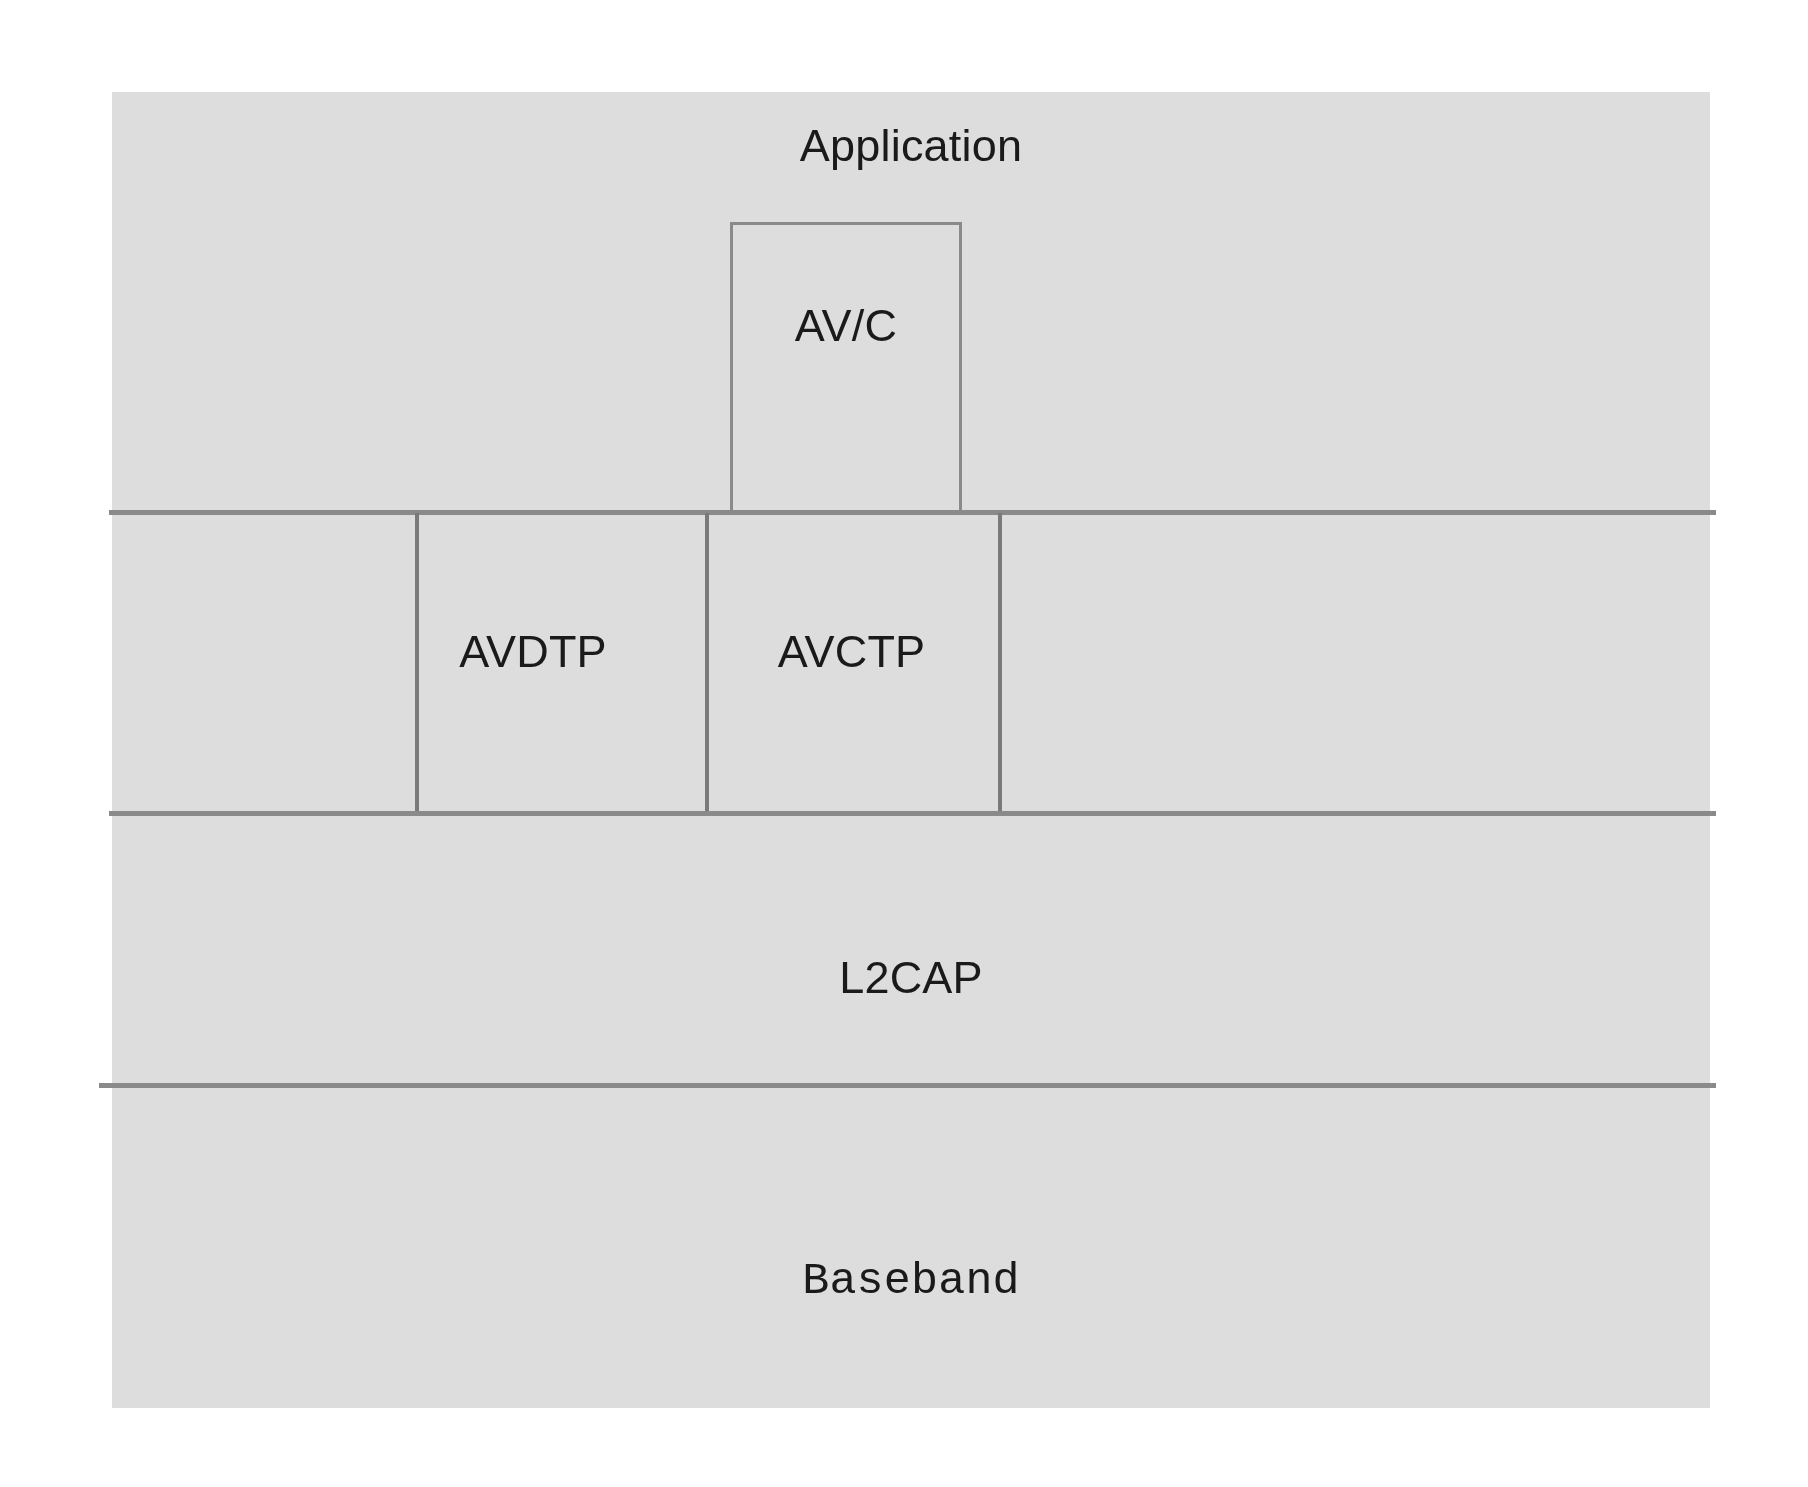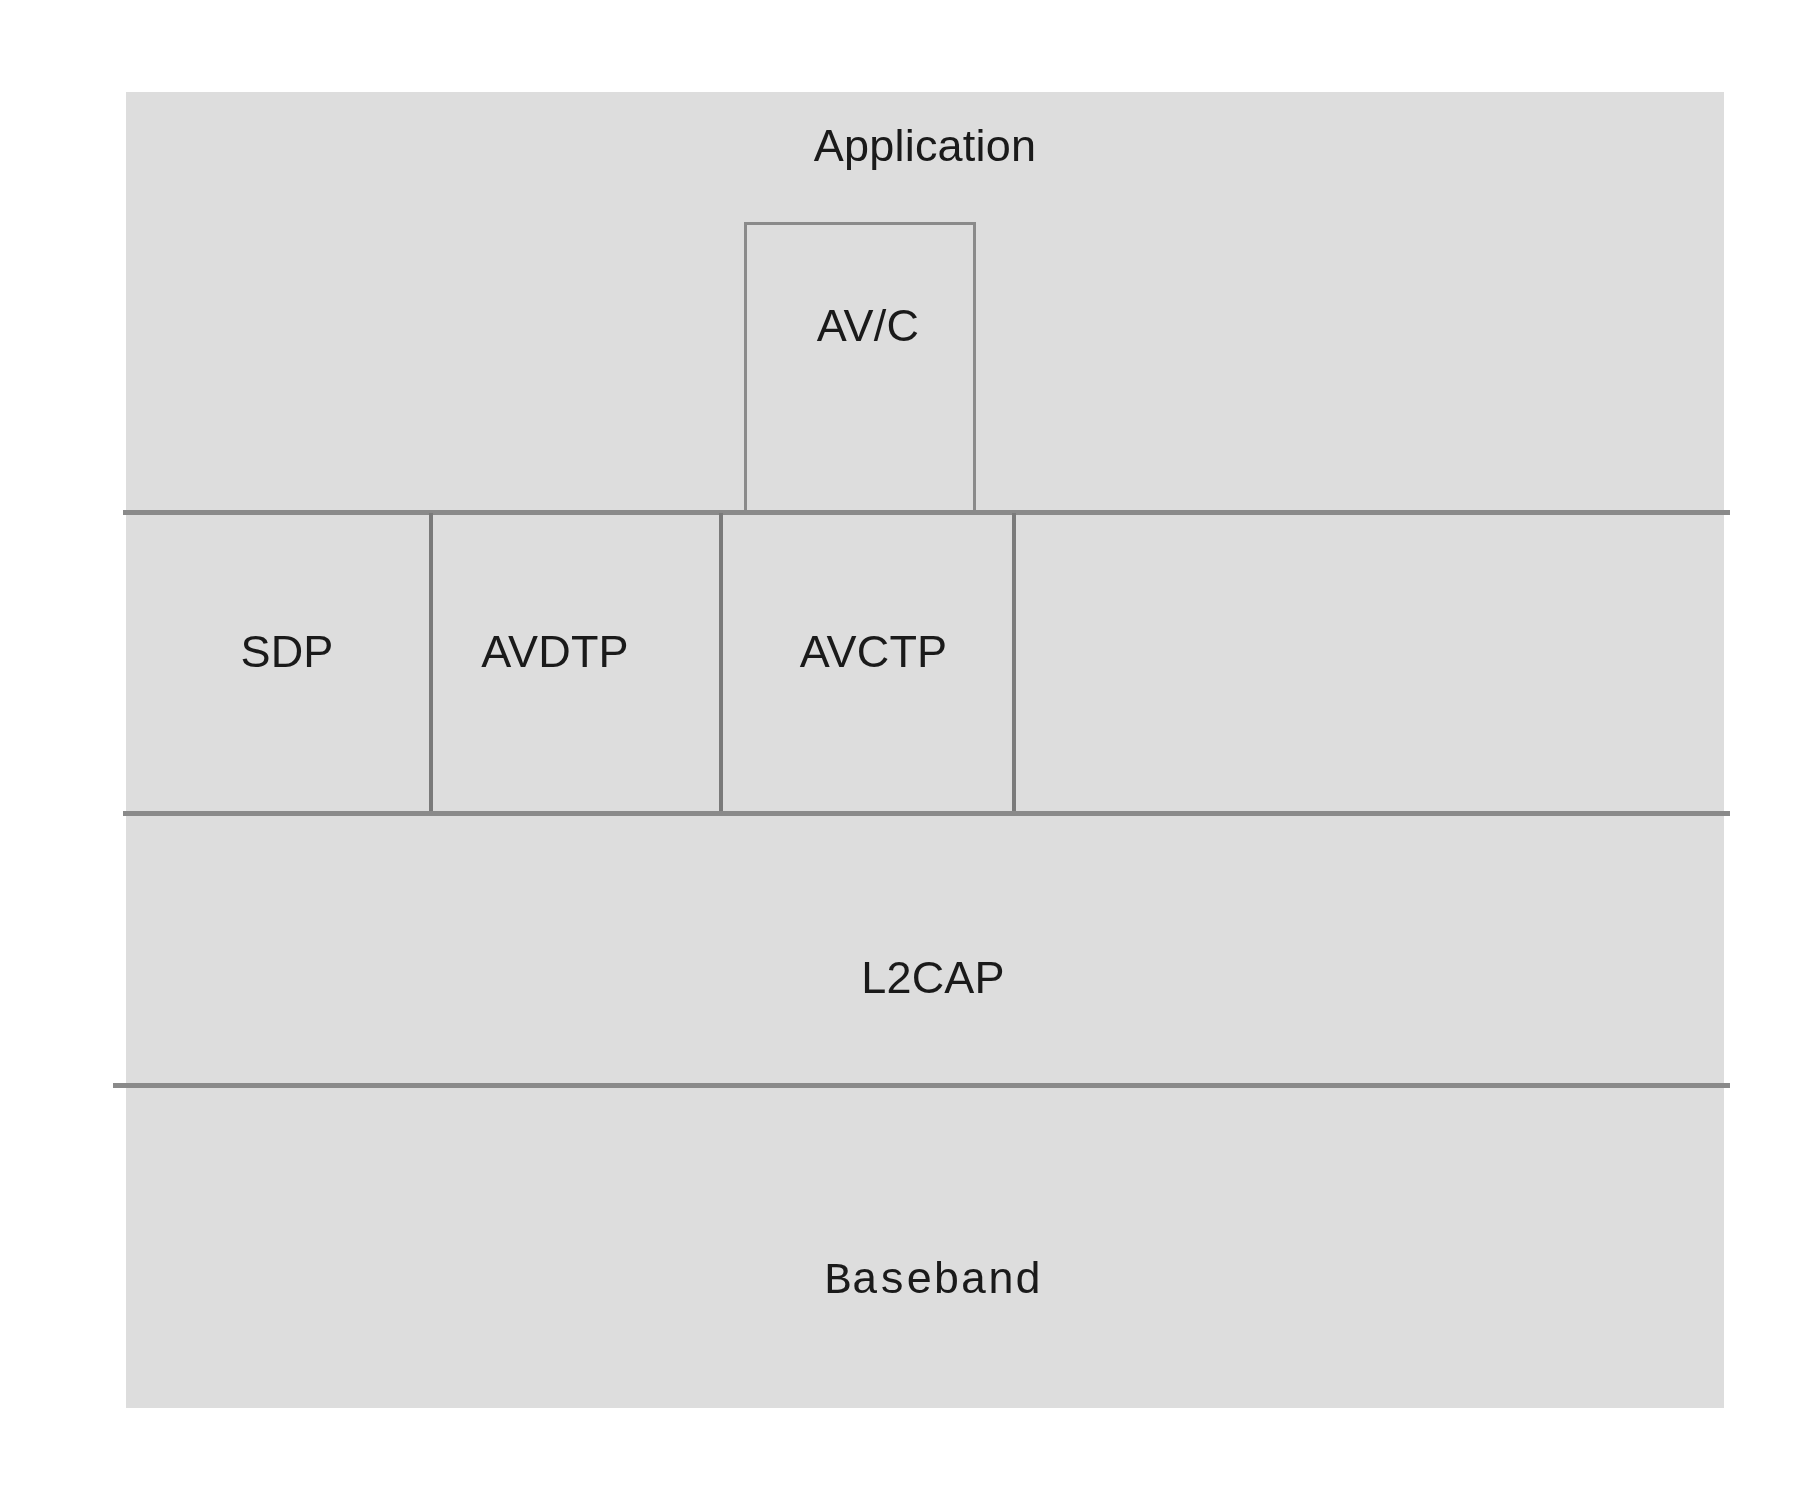--- a/index.html
+++ b/index.html
@@ -26,21 +26,20 @@
   
   .stack-outer {
     position: absolute;
     left: 112px;
     top: 92px;
     width: 1598px;   
     height: 1316px;  
     background: #dddddd;
     box-sizing: border-box;
     border: 3px solid #848484;
-    margin-left: 14px;
   }
 
   
   .band {
     position: absolute;
     box-sizing: border-box;
     background: #dddddd;
   }
 
   
@@ -75,21 +74,20 @@
     white-space: nowrap;
     line-height: 1;
     text-align: center;
     letter-spacing: 0.2px;
   }
   .label.big {
     font-size: 45px;
   }
   .label.mid {
     font-size: 45px;
-    padding-left: 8px;
   }
 
   
   .center-row {
     left: 0;
     width: 100%;
   }
 </style>
 </head>
 <body>
@@ -107,21 +105,20 @@
     </div>
 
     <div class="hsep" style="left:-6px; top:415px; width:1607px;"></div>
 
     <div class="band" style="left:-3px; top:420px; width:1598px; height:298px;"></div>
 
     <div class="vsep" style="left:300px; top:418px; height:300px;"></div>
     <div class="vsep" style="left:590px; top:418px; height:300px;"></div>
     <div class="vsep" style="left:883px; top:418px; height:300px;"></div>
 
-    <div class="label mid" style="left:0px; top:534px; width:300px;">SDP</div>
     <div class="label mid" style="left:304px; top:534px; width:228px;">AVDTP</div>
     <div class="label mid" style="left:594px; top:534px; width:285px;">AVCTP</div>
 
     <div class="hsep" style="left:-6px; top:716px; width:1607px;"></div>
 
     <div class="band" style="left:-3px; top:721px; width:1598px; height:269px;"></div>
 
     <div class="label mid center-row" style="top:860px;">L2CAP</div>
 
     <div class="hsep" style="left:-16px; top:988px; width:1617px;"></div>

